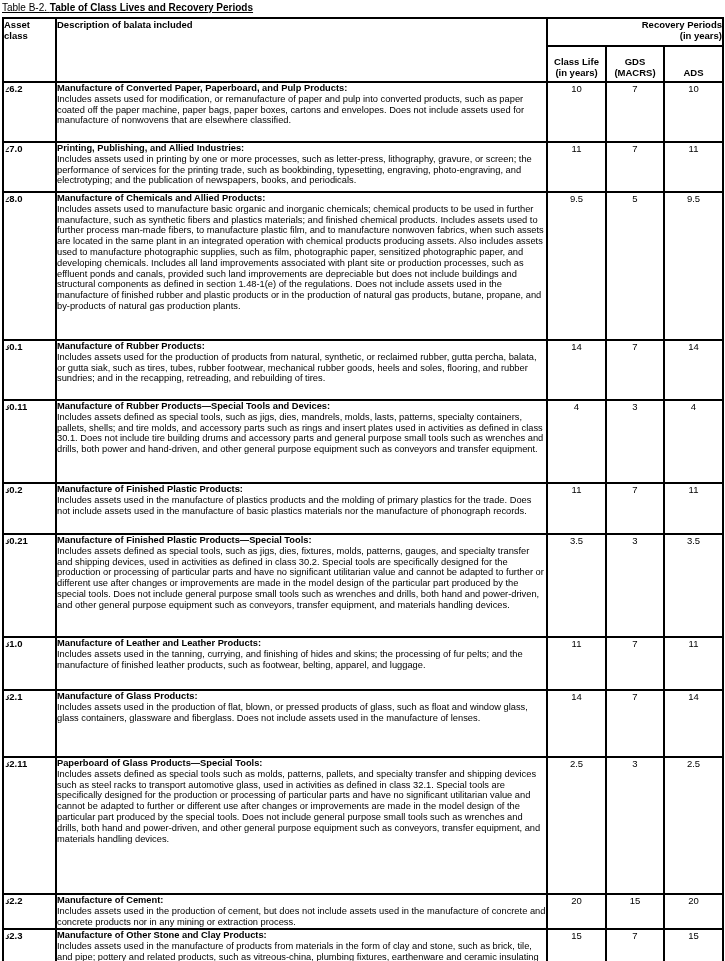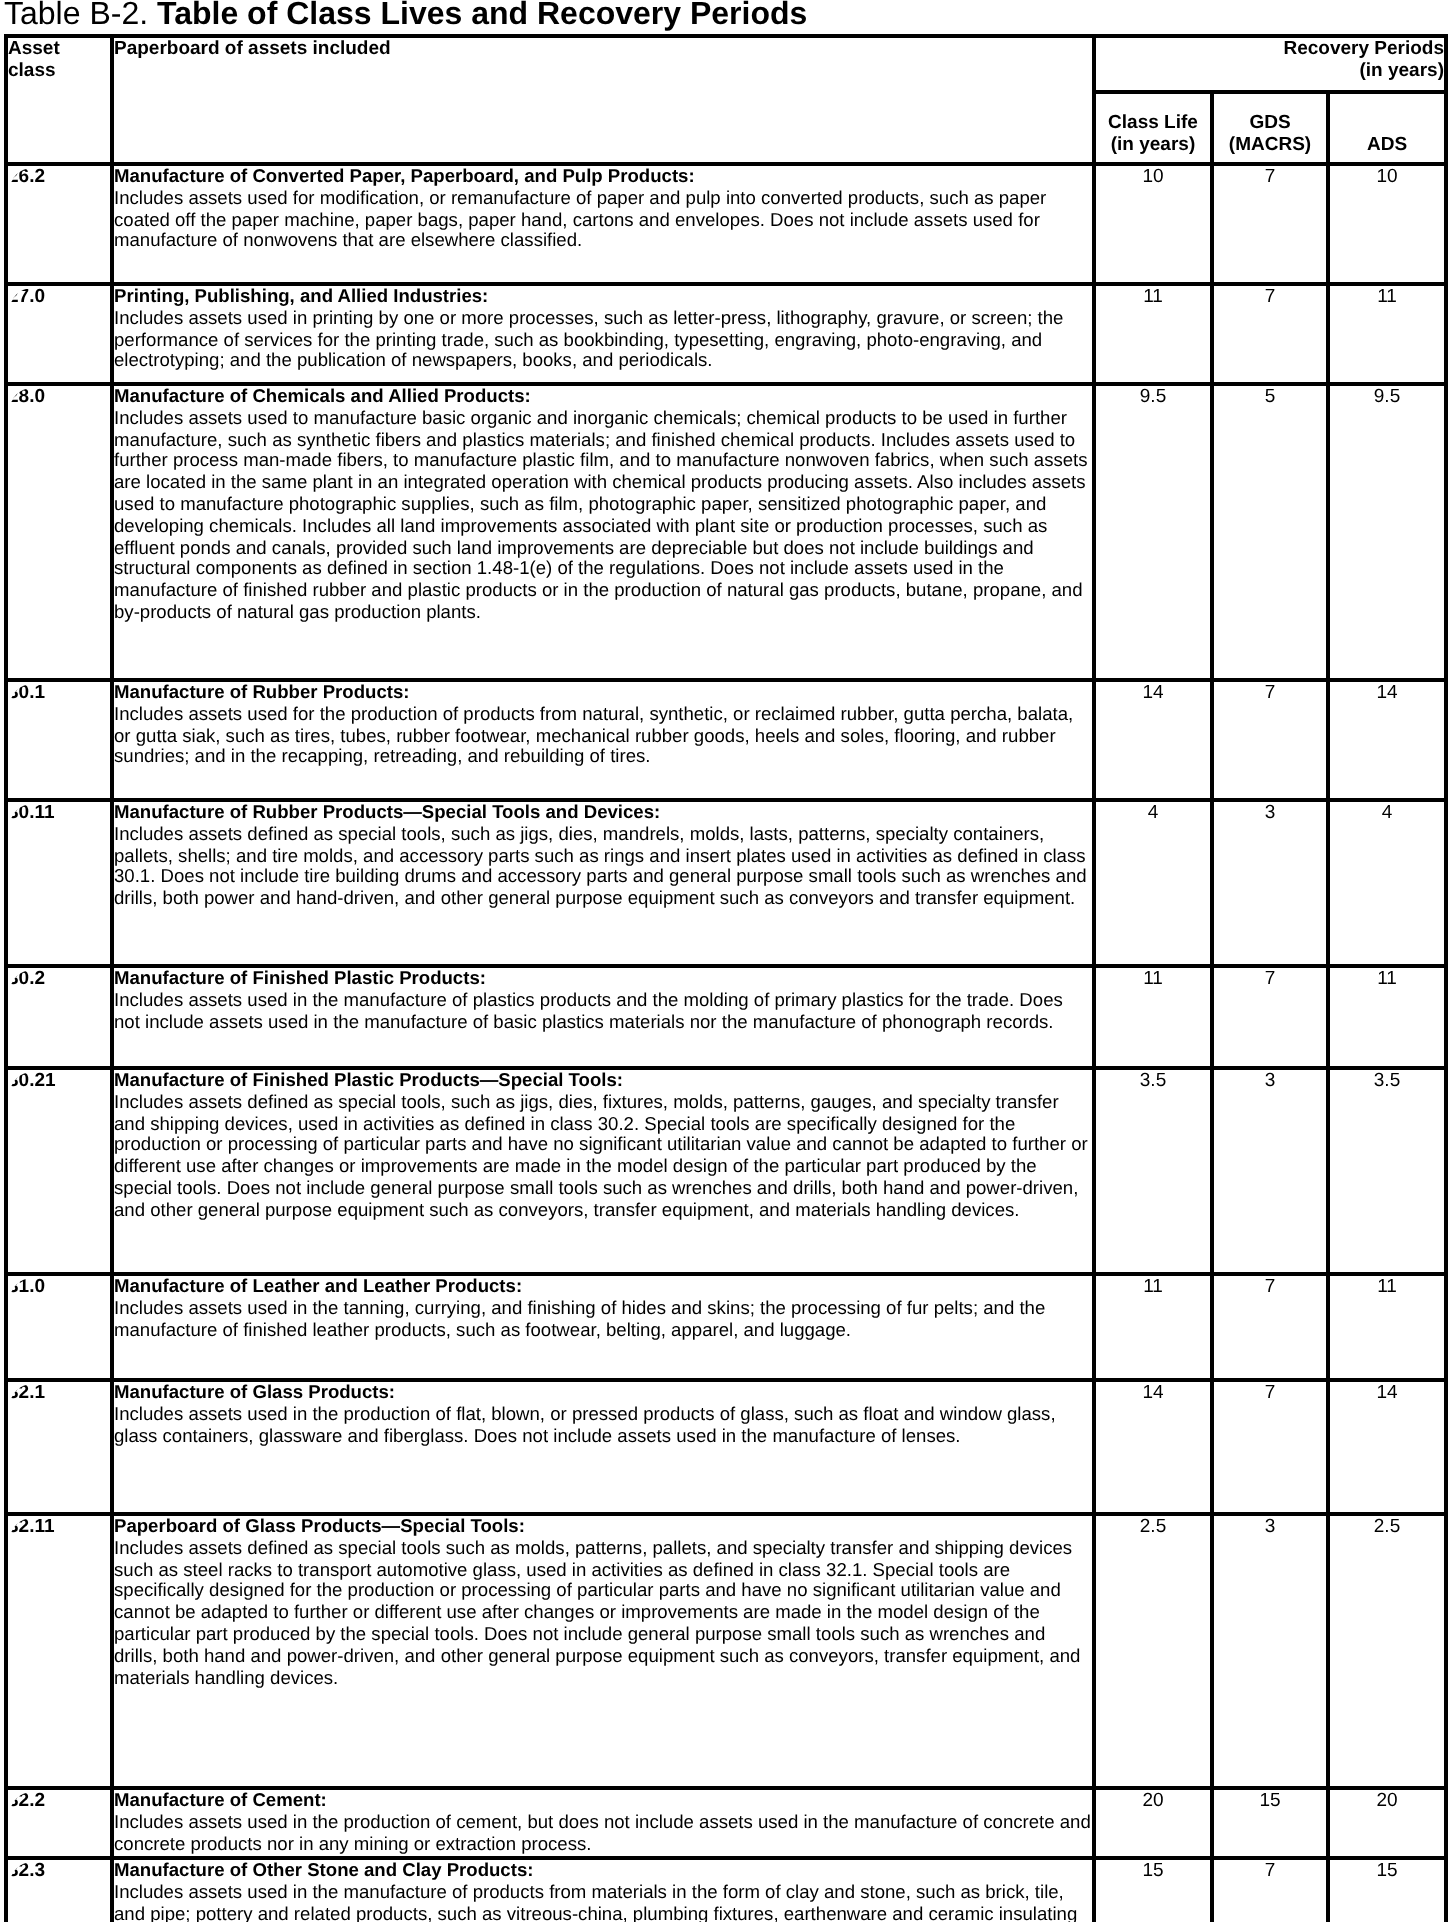--- a/index.html
+++ b/index.html
@@ -7,24 +7,25 @@
     width: 725px;
     height: 961px;
     box-sizing: border-box;
     padding: 1px 0 0 2px;
     background: #ffffff;
     color: #000000;
     font-family: "Liberation Sans", sans-serif;
     overflow: hidden;
   }
   .doc-title {
-    font-size: 16px;
+    font-size: 10px;
     line-height: 14px;
     margin: 0 0 2px 0;
     white-space: nowrap;
+    text-decoration: underline;
   }
   .doc-title .title-prefix { font-weight: normal; }
   .doc-title .title-main { font-weight: bold; }
 
   table.b2 {
     border-collapse: collapse;
     table-layout: fixed;
     width: 720px;
   }
   table.b2 th, table.b2 td {
@@ -101,38 +102,38 @@
       <col style="width:53px">
       <col style="width:491px">
       <col style="width:59px">
       <col style="width:58px">
       <col style="width:59px">
     </colgroup>
     <thead>
       <tr class="h1">
         <th rowspan="2" class="asset-h">Asset
 class</th>
-        <th rowspan="2" class="desc-h">Paperboard of assets included</th>
+        <th rowspan="2" class="desc-h">Description of balata included</th>
         <th colspan="3" class="recovery-h">Recovery Periods
 (in years)</th>
       </tr>
       <tr class="h2">
         <th>Class Life
 (in years)</th>
         <th>GDS
 (MACRS)</th>
         <th>ADS</th>
       </tr>
     </thead>
     <tbody>
       <tr>
         <td class="ac">26.2</td>
         <td class="desc">
           <div class="row-title">Manufacture of Converted Paper, Paperboard, and Pulp Products:</div>
-          <div class="row-body">Includes assets used for modification, or remanufacture of paper and pulp into converted products, such as paper coated off the paper machine, paper bags, paper hand, cartons and envelopes. Does not include assets used for manufacture of nonwovens that are elsewhere classified.</div>
+          <div class="row-body">Includes assets used for modification, or remanufacture of paper and pulp into converted products, such as paper coated off the paper machine, paper bags, paper boxes, cartons and envelopes. Does not include assets used for manufacture of nonwovens that are elsewhere classified.</div>
         </td>
         <td class="num">10</td>
         <td class="num">7</td>
         <td class="num">10</td>
       </tr>
       <tr>
         <td class="ac">27.0</td>
         <td class="desc">
           <div class="row-title">Printing, Publishing, and Allied Industries:</div>
           <div class="row-body">Includes assets used in printing by one or more processes, such as letter-press, lithography, gravure, or screen; the performance of services for the printing trade, such as bookbinding, typesetting, engraving, photo-engraving, and electrotyping; and the publication of newspapers, books, and periodicals.</div>

